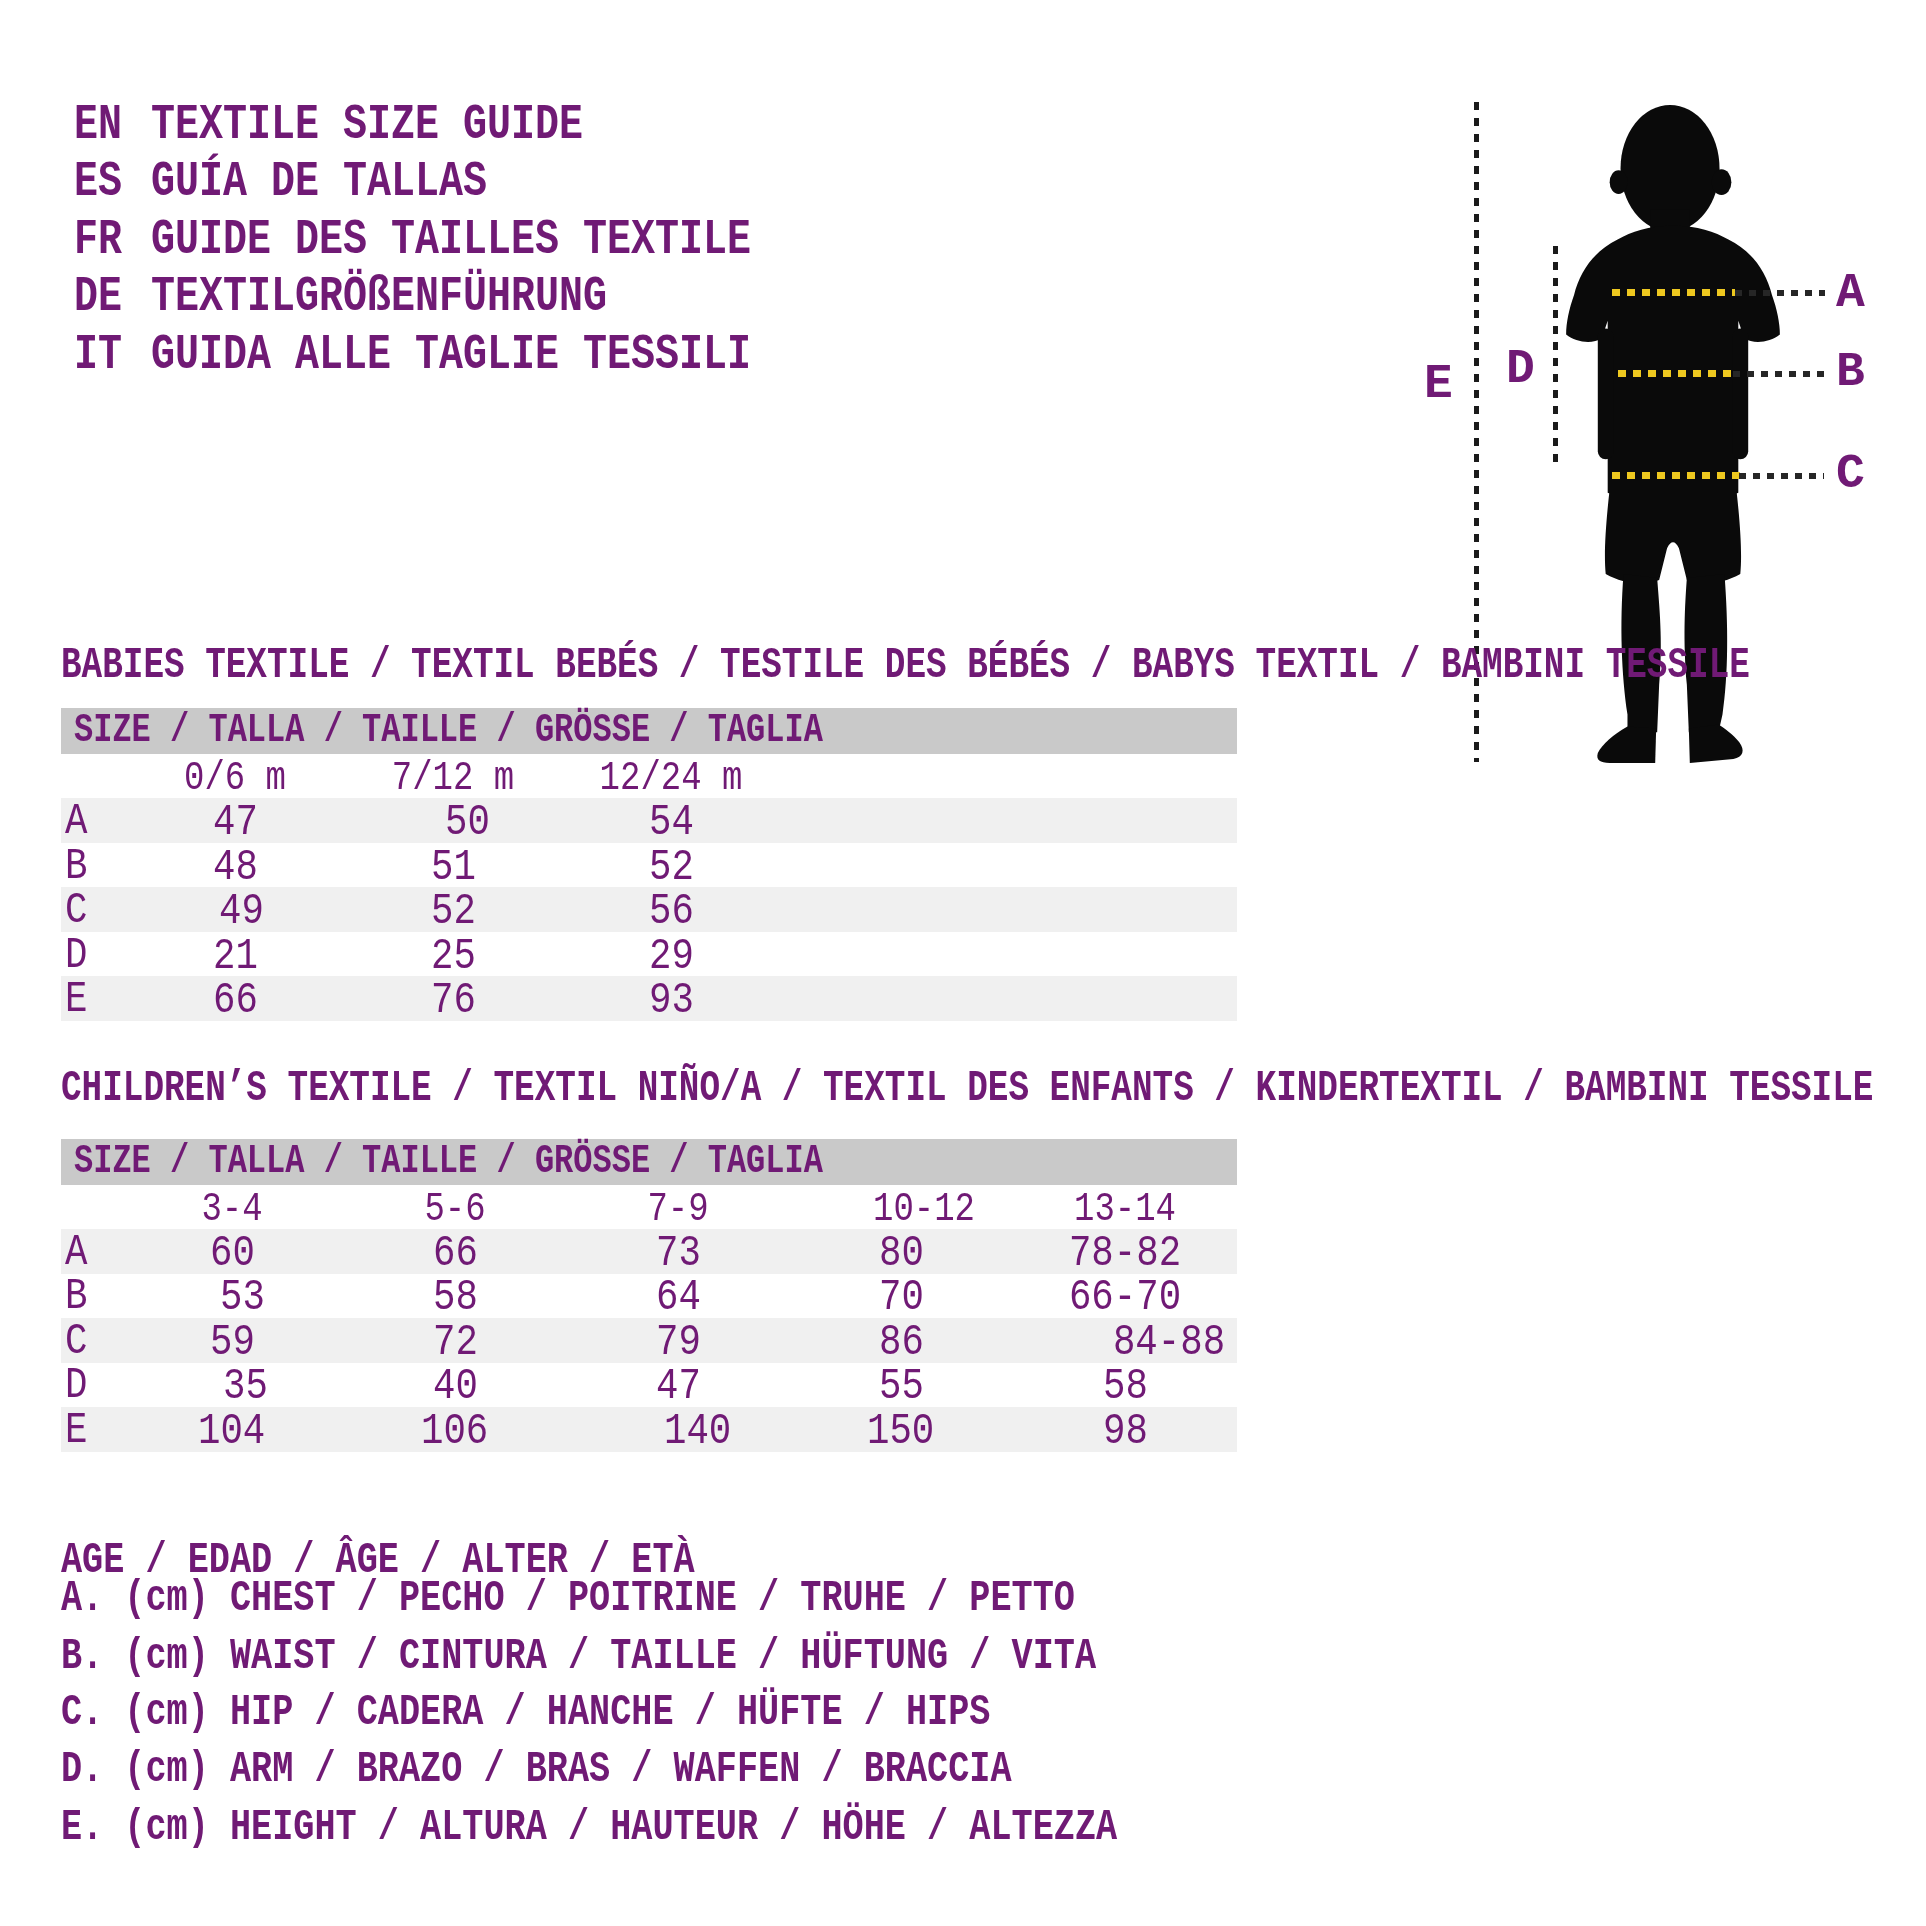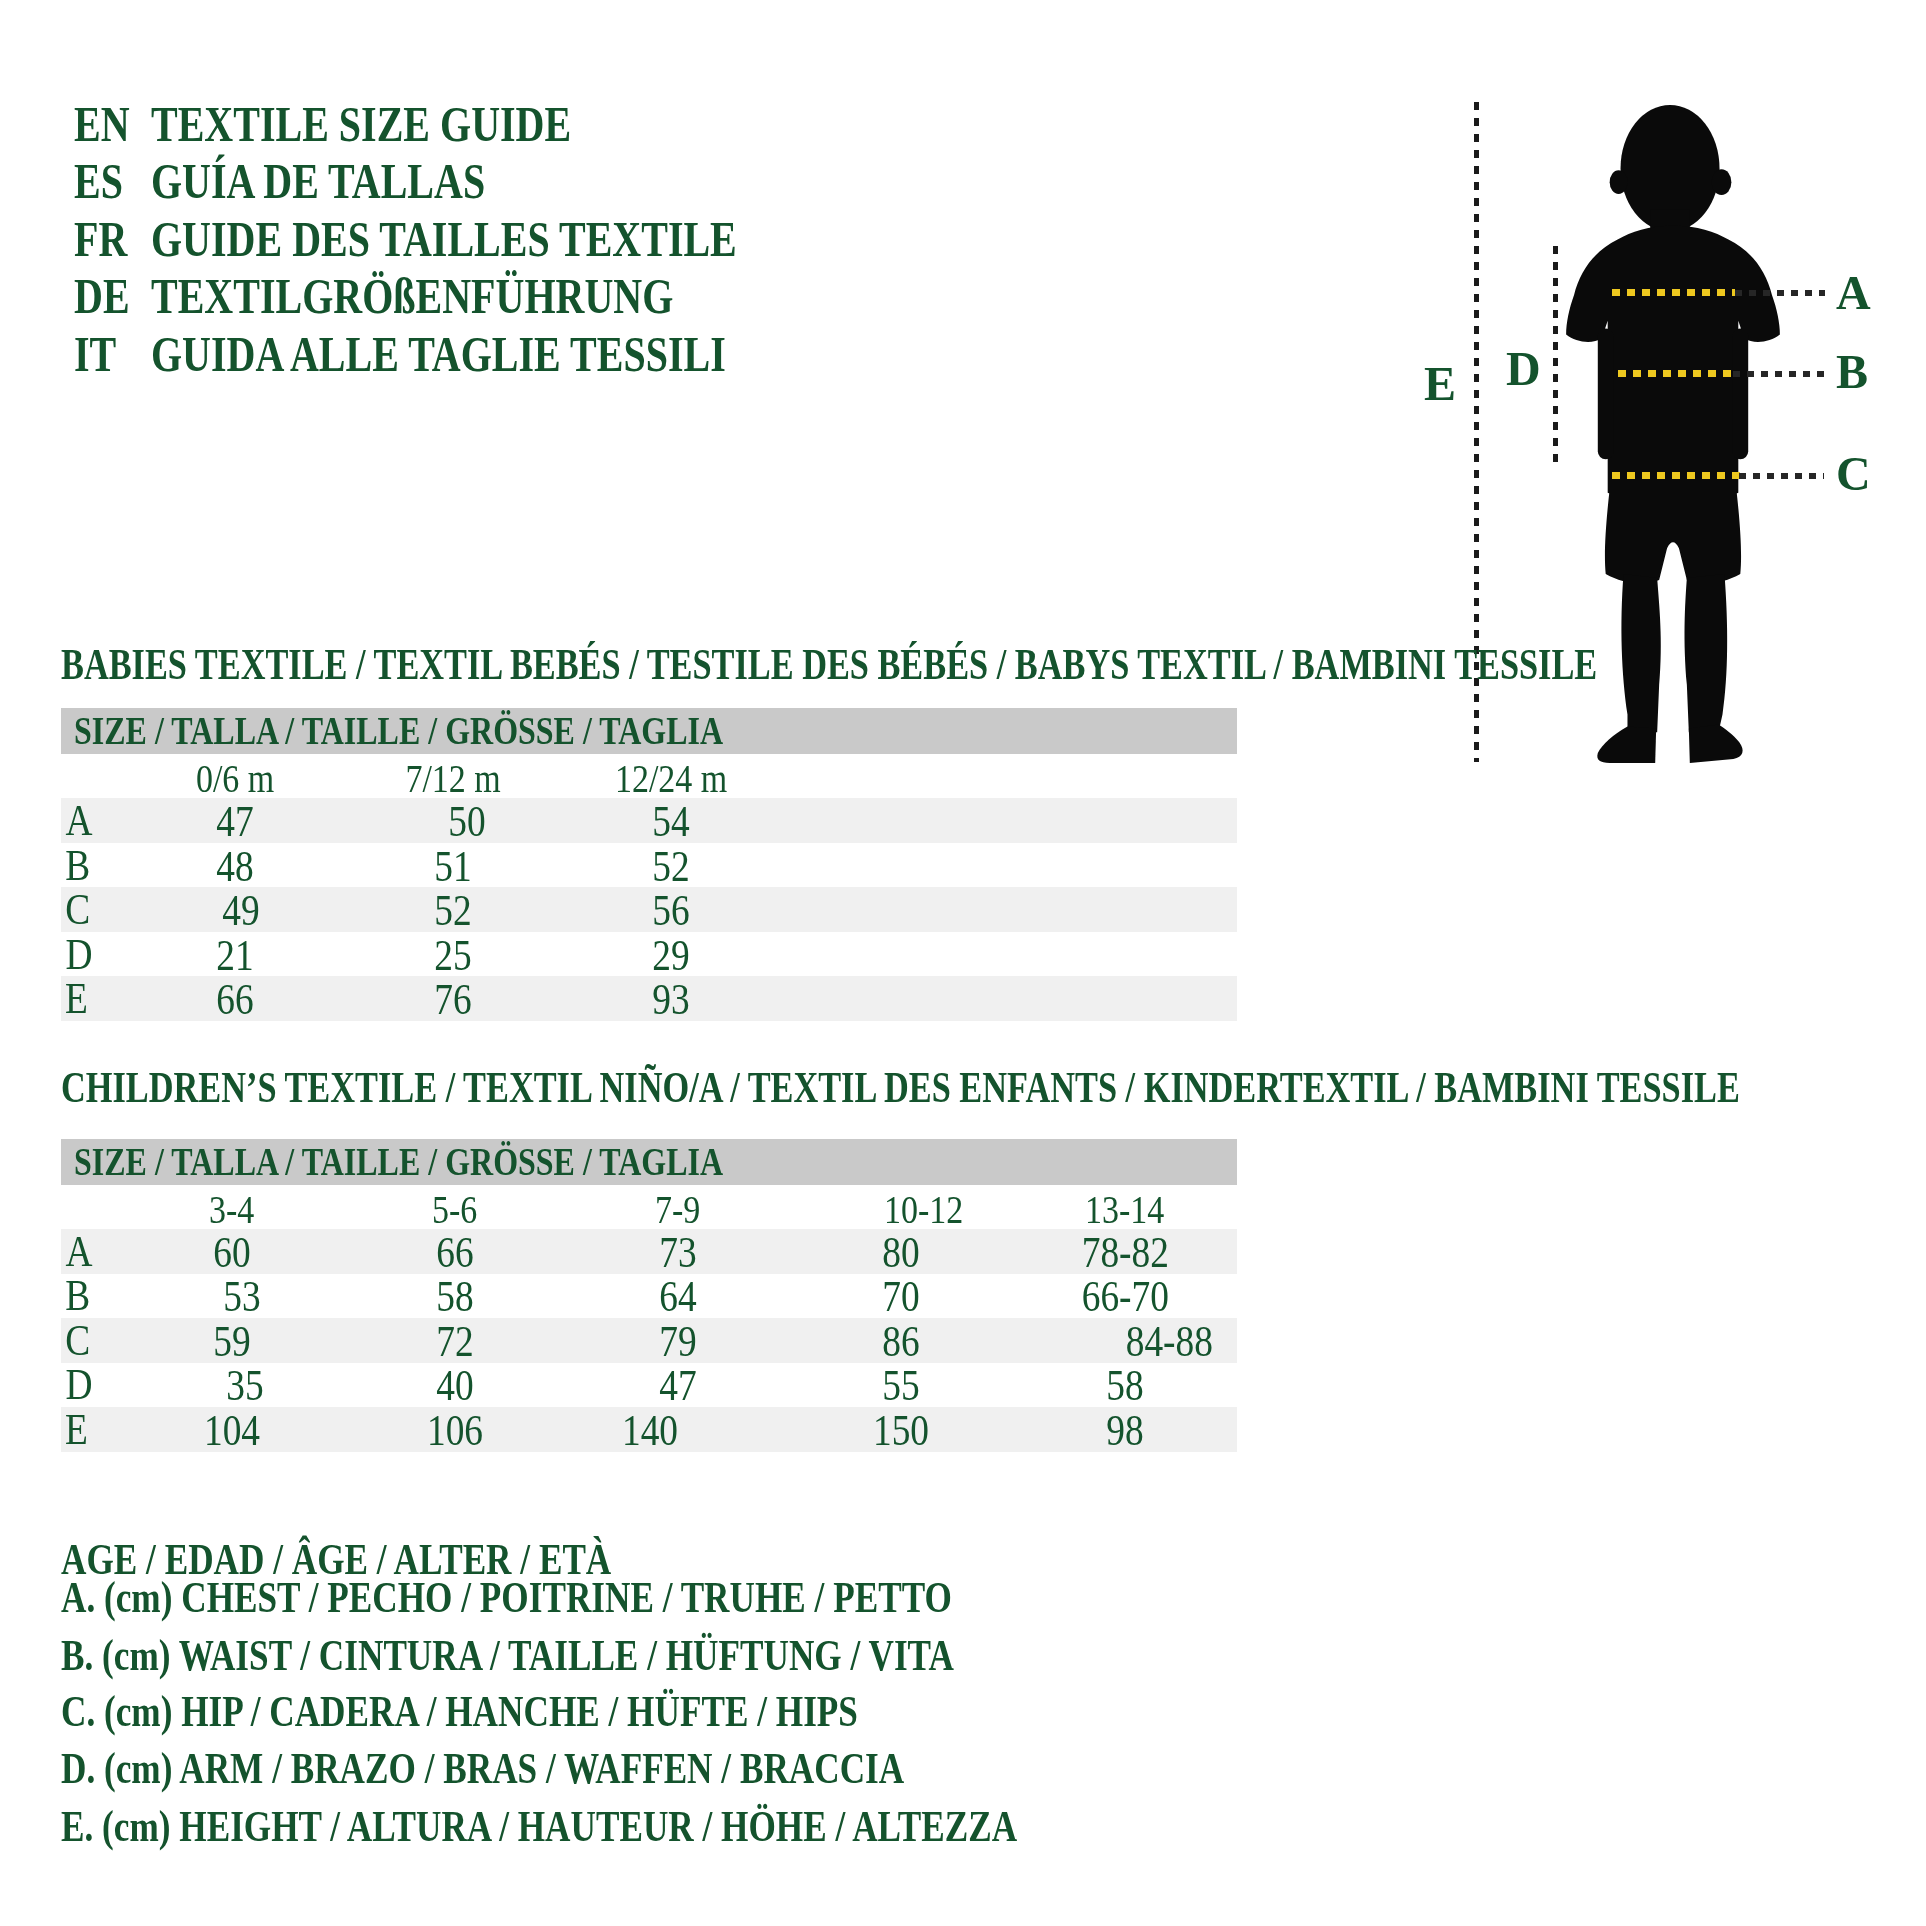--- a/index.html
+++ b/index.html
@@ -1,18 +1,18 @@
 <!DOCTYPE html>
 <html><head>
 <meta charset="utf-8">
 <style>
   html,body{margin:0;padding:0;background:#ffffff;}
   .canvas{
     position:relative;width:1927px;height:1927px;background:#ffffff;
-    font-family:Liberation Serif, serif;color:#14532d;overflow:hidden;
+    font-family:Liberation Mono, monospace;color:#701a75;overflow:hidden;
   }
   
   .cond{display:inline-block;transform:scaleX(0.80);transform-origin:0 50%;white-space:nowrap;}
   .cond78{display:inline-block;transform:scaleX(0.78);transform-origin:0 50%;white-space:nowrap;}
   .condc{display:inline-block;transform:scaleX(0.85);transform-origin:50% 50%;white-space:nowrap;}
 
   
   .lang-line{position:absolute;left:74px;height:51px;line-height:51px;font-size:50px;font-weight:bold;}
   .lang-code{position:absolute;left:0;top:0;}
   .lang-text{position:absolute;left:77px;top:0;}
@@ -189,21 +189,21 @@
       <span class="cell" style="left:75px"><span class="condc">35</span></span>
       <span class="cell" style="left:285px"><span class="condc">40</span></span>
       <span class="cell" style="left:508px"><span class="condc">47</span></span>
       <span class="cell" style="left:731px"><span class="condc">55</span></span>
       <span class="cell" style="left:955px"><span class="condc">58</span></span>
     </div>
     <div class="trow shade" style="top:1407px">
       <span class="rowlbl"><span class="condc">E</span></span>
       <span class="cell" style="left:62px"><span class="condc">104</span></span>
       <span class="cell" style="left:285px"><span class="condc">106</span></span>
-      <span class="cell" style="left:480px"><span class="condc">140</span></span>
+      <span class="cell" style="left:528px"><span class="condc">140</span></span>
       <span class="cell" style="left:731px"><span class="condc">150</span></span>
       <span class="cell" style="left:955px"><span class="condc">98</span></span>
     </div>
   </div>
 
   <div>
     <div class="leg" style="top:1537px"><span class="cond">AGE / EDAD / ÂGE / ALTER / ETÀ</span></div>
     <div class="leg" style="top:1575px"><span class="cond">A. (cm) CHEST / PECHO / POITRINE / TRUHE / PETTO</span></div>
     <div class="leg" style="top:1633px"><span class="cond">B. (cm) WAIST / CINTURA / TAILLE / HÜFTUNG / VITA</span></div>
     <div class="leg" style="top:1689px"><span class="cond">C. (cm) HIP / CADERA / HANCHE / HÜFTE / HIPS</span></div>

